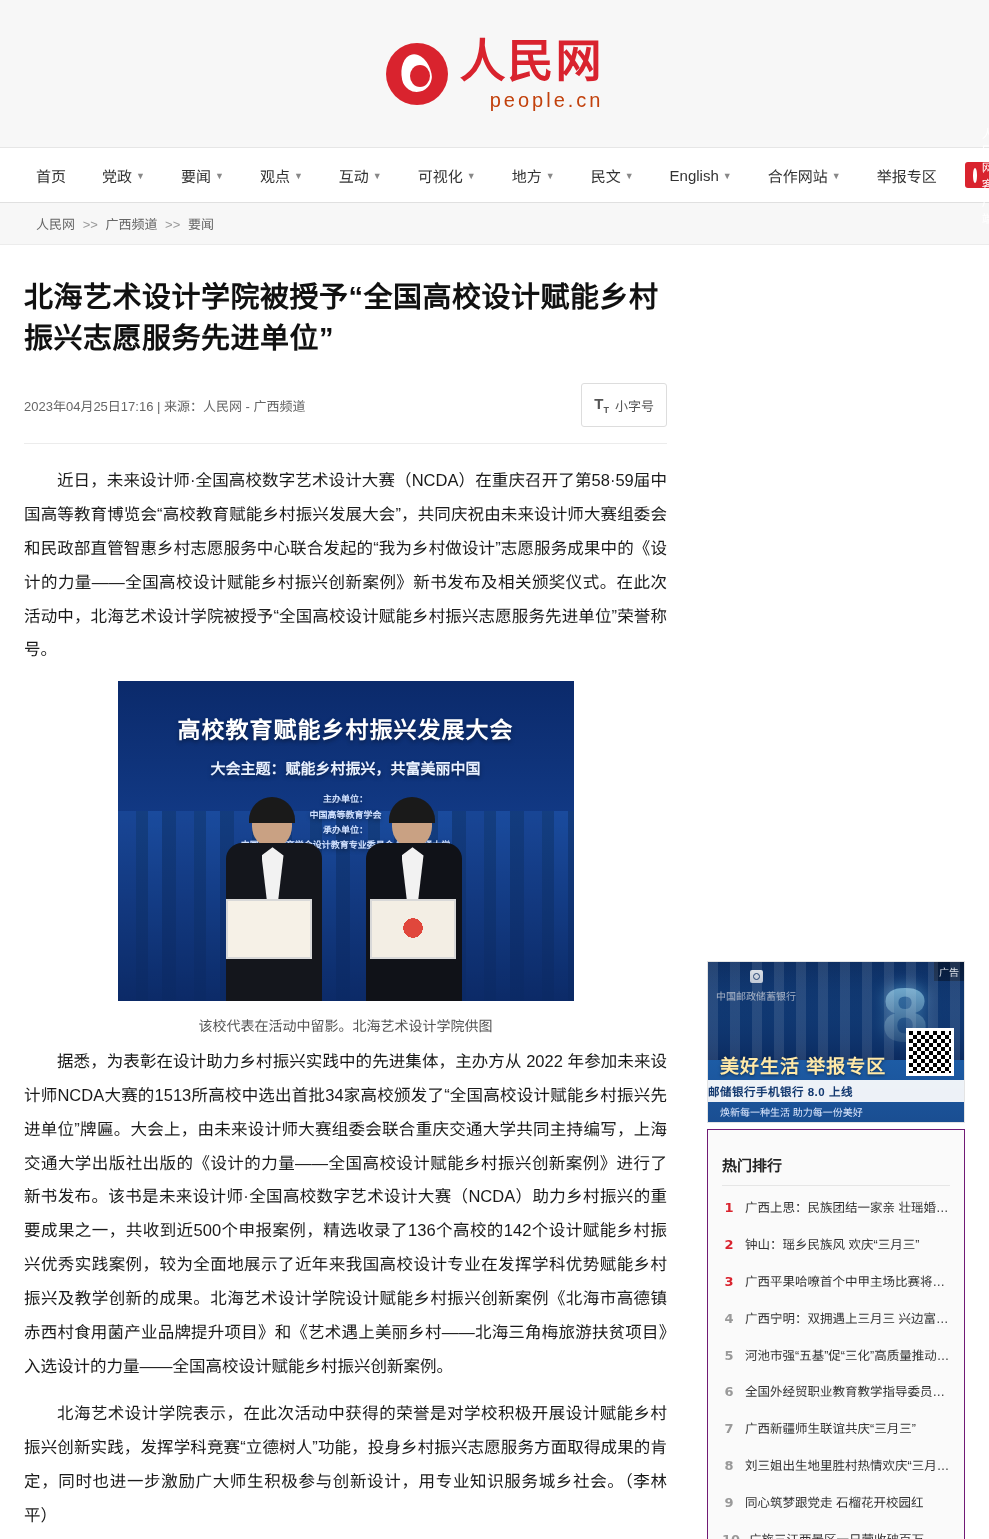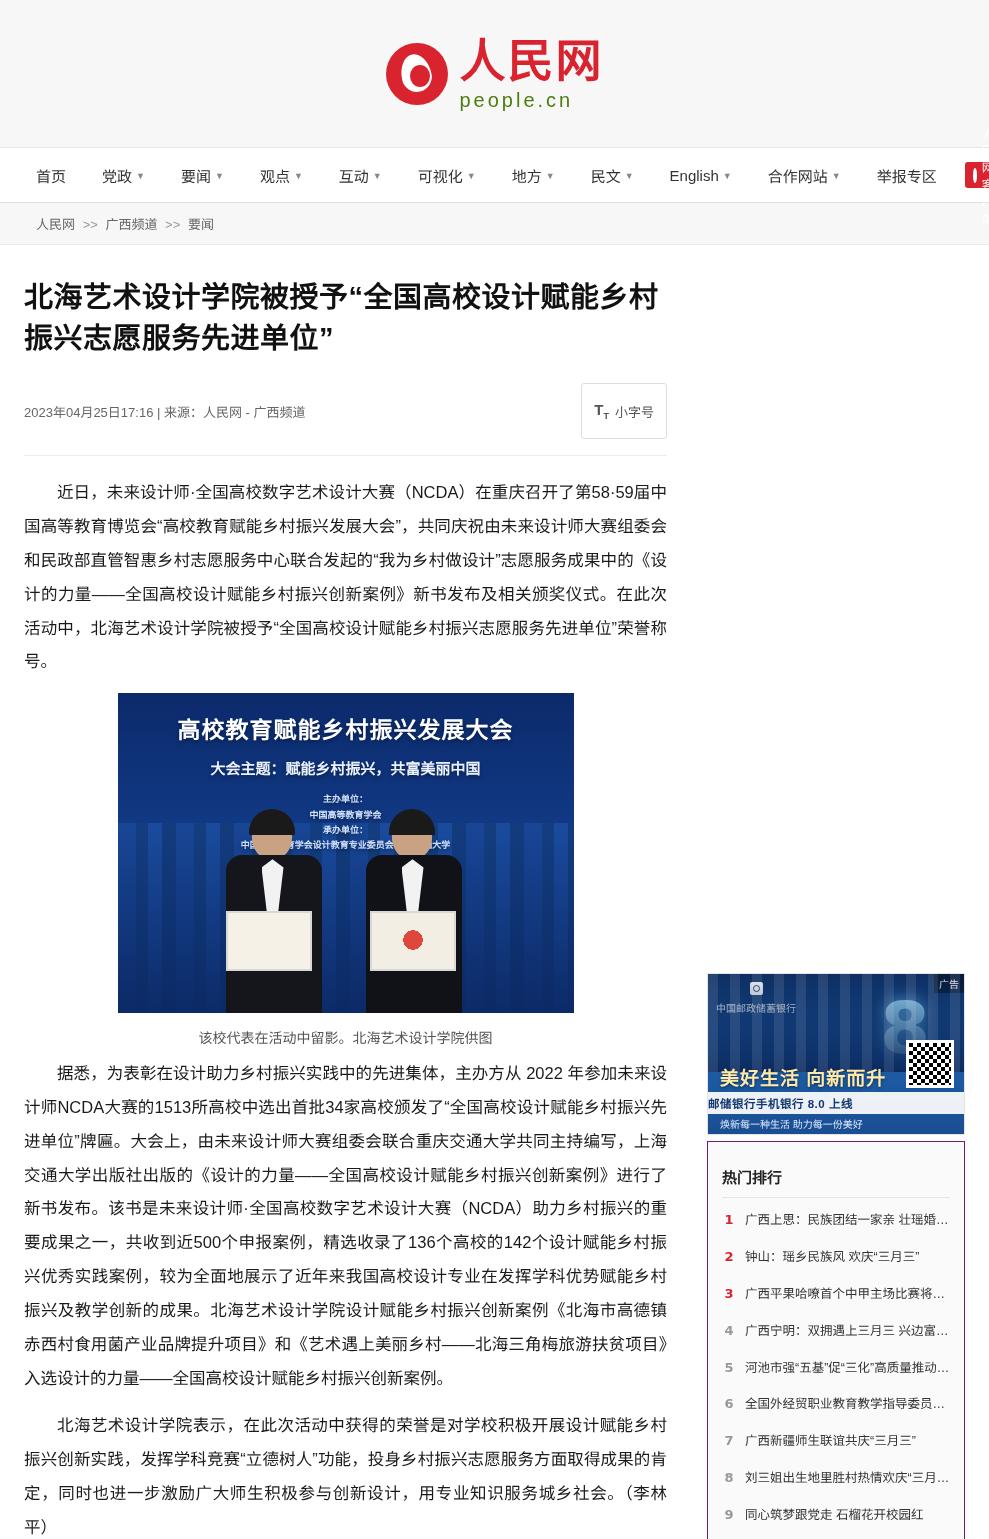--- a/index.html
+++ b/index.html
@@ -42,22 +42,22 @@
     background: #d9232e;
     z-index: 2;
   }
   .logo-text { line-height: 1; }
   .logo-cn {
     font-size: 46px; font-weight: bold; color: #d9232e;
     letter-spacing: 2px;
     font-family: "DejaVu Sans", "Liberation Sans", sans-serif;
   }
   .logo-en {
-    font-size: 20px; color: #4d7c0f; letter-spacing: 3px;
-    margin-top: 6px; text-align: left;
+    font-size: 20px; color: #c2410c; letter-spacing: 3px;
+    margin-top: 6px; text-align: right;
   }
 
   
   .nav {
     height: 55px;
     border-bottom: 1px solid #e0e0e0;
     display: flex; align-items: center;
     padding: 0 18px;
     font-size: 15px;
     background: #fff;
@@ -128,21 +128,21 @@
     border-bottom: 1px solid #ececec;
     padding-bottom: 16px;
     margin-bottom: 20px;
   }
   .meta {
     font-size: 13px; color: #666;
   }
   .fontsize-box {
     border: 1px solid #ddd;
     border-radius: 3px;
-    padding: 17px 12px;
+    padding: 11px 12px;
     font-size: 13px;
     color: #555;
     display: flex; align-items: center; gap: 6px;
     cursor: pointer;
   }
   .fontsize-box .tt { font-weight: bold; font-size: 15px; }
   .fontsize-box .tt sub { font-size: 9px; }
 
   p.para {
     font-size: 16.5px;
@@ -171,21 +171,21 @@
         #15407f 18px, #15407f 30px,
         #1d51a6 30px, #1d51a6 44px,
         #143d7c 44px, #143d7c 58px);
     opacity: .75;
   }
   .photo .banner-text {
     position: absolute; top: 18px; left: 0; right: 0; text-align: center;
     color: #ffffff; font-weight: bold;
     text-shadow: 0 2px 4px rgba(0,0,0,.4);
   }
-  .photo .bt1 { font-size: 23px; letter-spacing: 1px; }
+  .photo .bt1 { font-size: 23px; letter-spacing: 1px; margin-top: 12px; }
   .photo .bt2 { font-size: 15px; margin-top: 12px; color: #eaf2ff; }
   .photo .bt3 { font-size: 9px; margin-top: 14px; color: #cfe0ff; line-height: 1.7; }
   .photo .figs { position: absolute; bottom: 0; left: 0; right: 0; height: 205px; }
   .person {
     position: absolute; bottom: 0; width: 112px; height: 200px;
   }
   .person .head {
     position: absolute; left: 34px; top: 0; width: 40px; height: 46px;
     border-radius: 50% 50% 45% 45%; background: #c9a183;
   }
@@ -443,21 +443,21 @@
   <div class="side">
     <div class="ad">
       <div class="ad-tag">广告</div>
       <div class="bankrow">
         <span class="bank-ico"></span>
         <span>中国邮政储蓄银行</span>
       </div>
       <div class="big8">8</div>
       <div class="city"></div>
       <div class="qr"></div>
-      <div class="slogan">美好生活 向新而升</div>
+      <div class="slogan">美好生活 举报专区</div>
       <div class="bar">邮储银行手机银行 8.0 上线</div>
       <div class="sub">焕新每一种生活 助力每一份美好</div>
     </div>
 
     <div class="rank-box">
       <div class="rank-title">热门排行</div>
 
       <div class="rank-item top">
         <span class="rank-num">1</span>
         <span class="rank-text">广西上思：民族团结一家亲 壮瑶婚俗展魅力</span>

